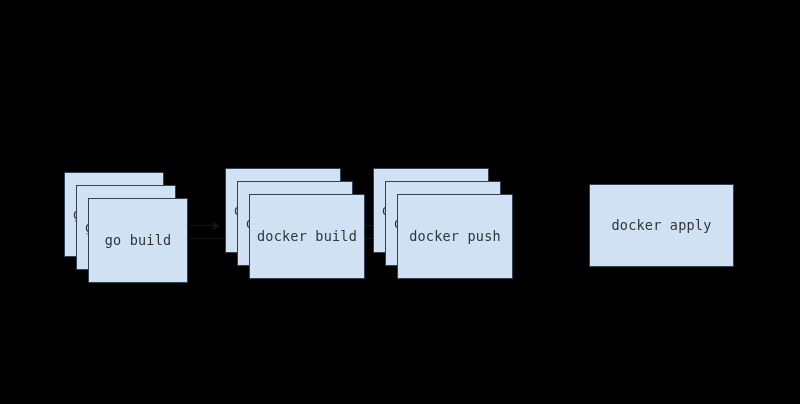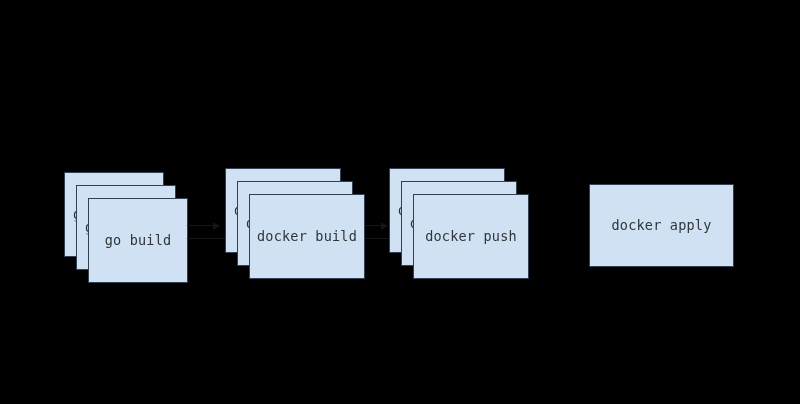--- a/index.html
+++ b/index.html
@@ -106,21 +106,21 @@
         <span class="card-label" style="position: absolute; left: 8px; top: 50%; transform: translateY(-50%); text-align: left;">docker build</span>
       </div>
       <div class="card layer-mid" style="position: absolute; left: 217px; top: 181px; width: 116px; height: 85px; z-index: 12; pointer-events: auto;">
         <span class="card-label" style="position: absolute; left: 8px; top: 50%; transform: translateY(-50%); text-align: left;">docker build</span>
       </div>
       <div class="card layer-front" style="position: absolute; left: 229px; top: 194px; width: 116px; height: 85px; z-index: 13; pointer-events: auto;">
         <span class="card-label">docker build</span>
       </div>
     </div>
 
-  <div class="stack-group" id="grp-2" style="left: 16px; top: 0px; width: 766px; height: 404px; pointer-events: none;">
+  <div class="stack-group" id="grp-2" style="left: 0px; top: 0px; width: 766px; height: 404px; pointer-events: none;">
       <div class="card layer-back" style="position: absolute; left: 373px; top: 168px; width: 116px; height: 85px; z-index: 21; pointer-events: auto;">
         <span class="card-label" style="position: absolute; left: 8px; top: 50%; transform: translateY(-50%); text-align: left;">docker push</span>
       </div>
       <div class="card layer-mid" style="position: absolute; left: 385px; top: 181px; width: 116px; height: 85px; z-index: 22; pointer-events: auto;">
         <span class="card-label" style="position: absolute; left: 8px; top: 50%; transform: translateY(-50%); text-align: left;">docker push</span>
       </div>
       <div class="card layer-front" style="position: absolute; left: 397px; top: 194px; width: 116px; height: 85px; z-index: 23; pointer-events: auto;">
         <span class="card-label">docker push</span>
       </div>
     </div>

